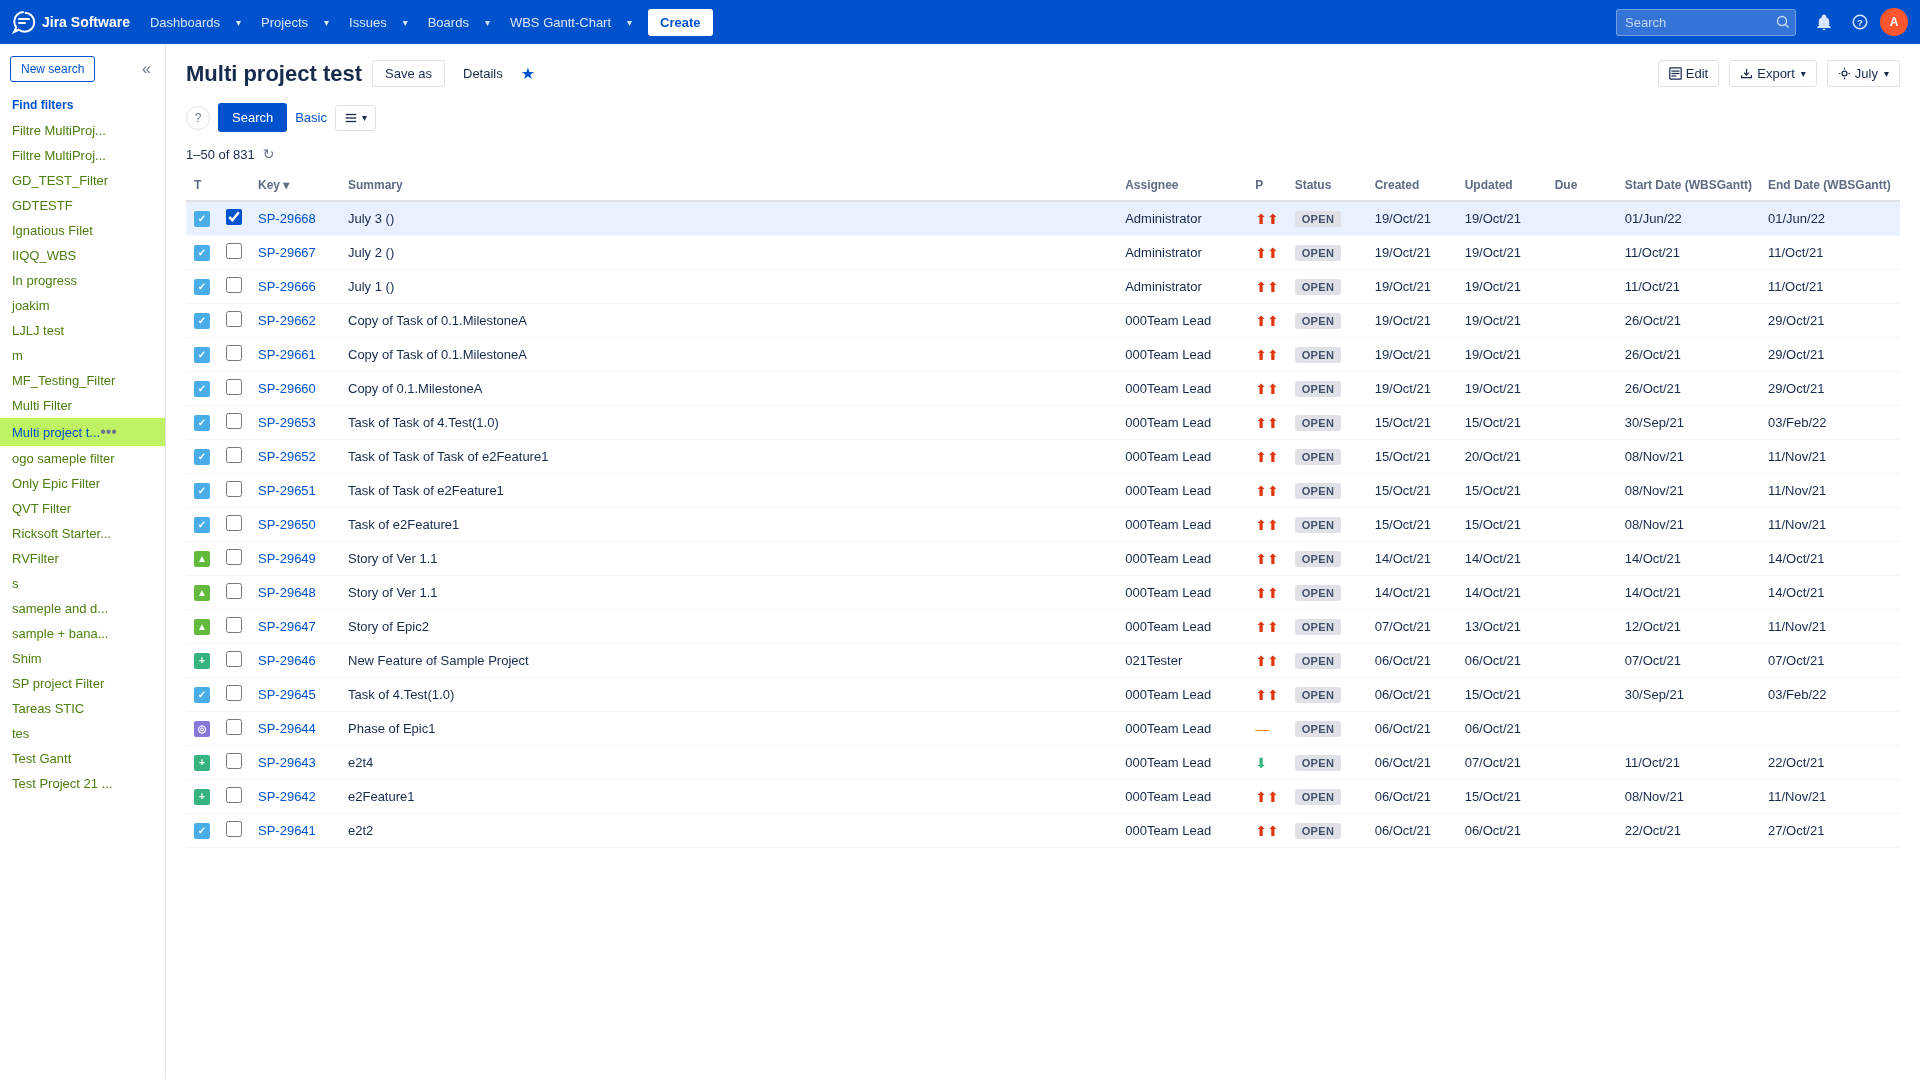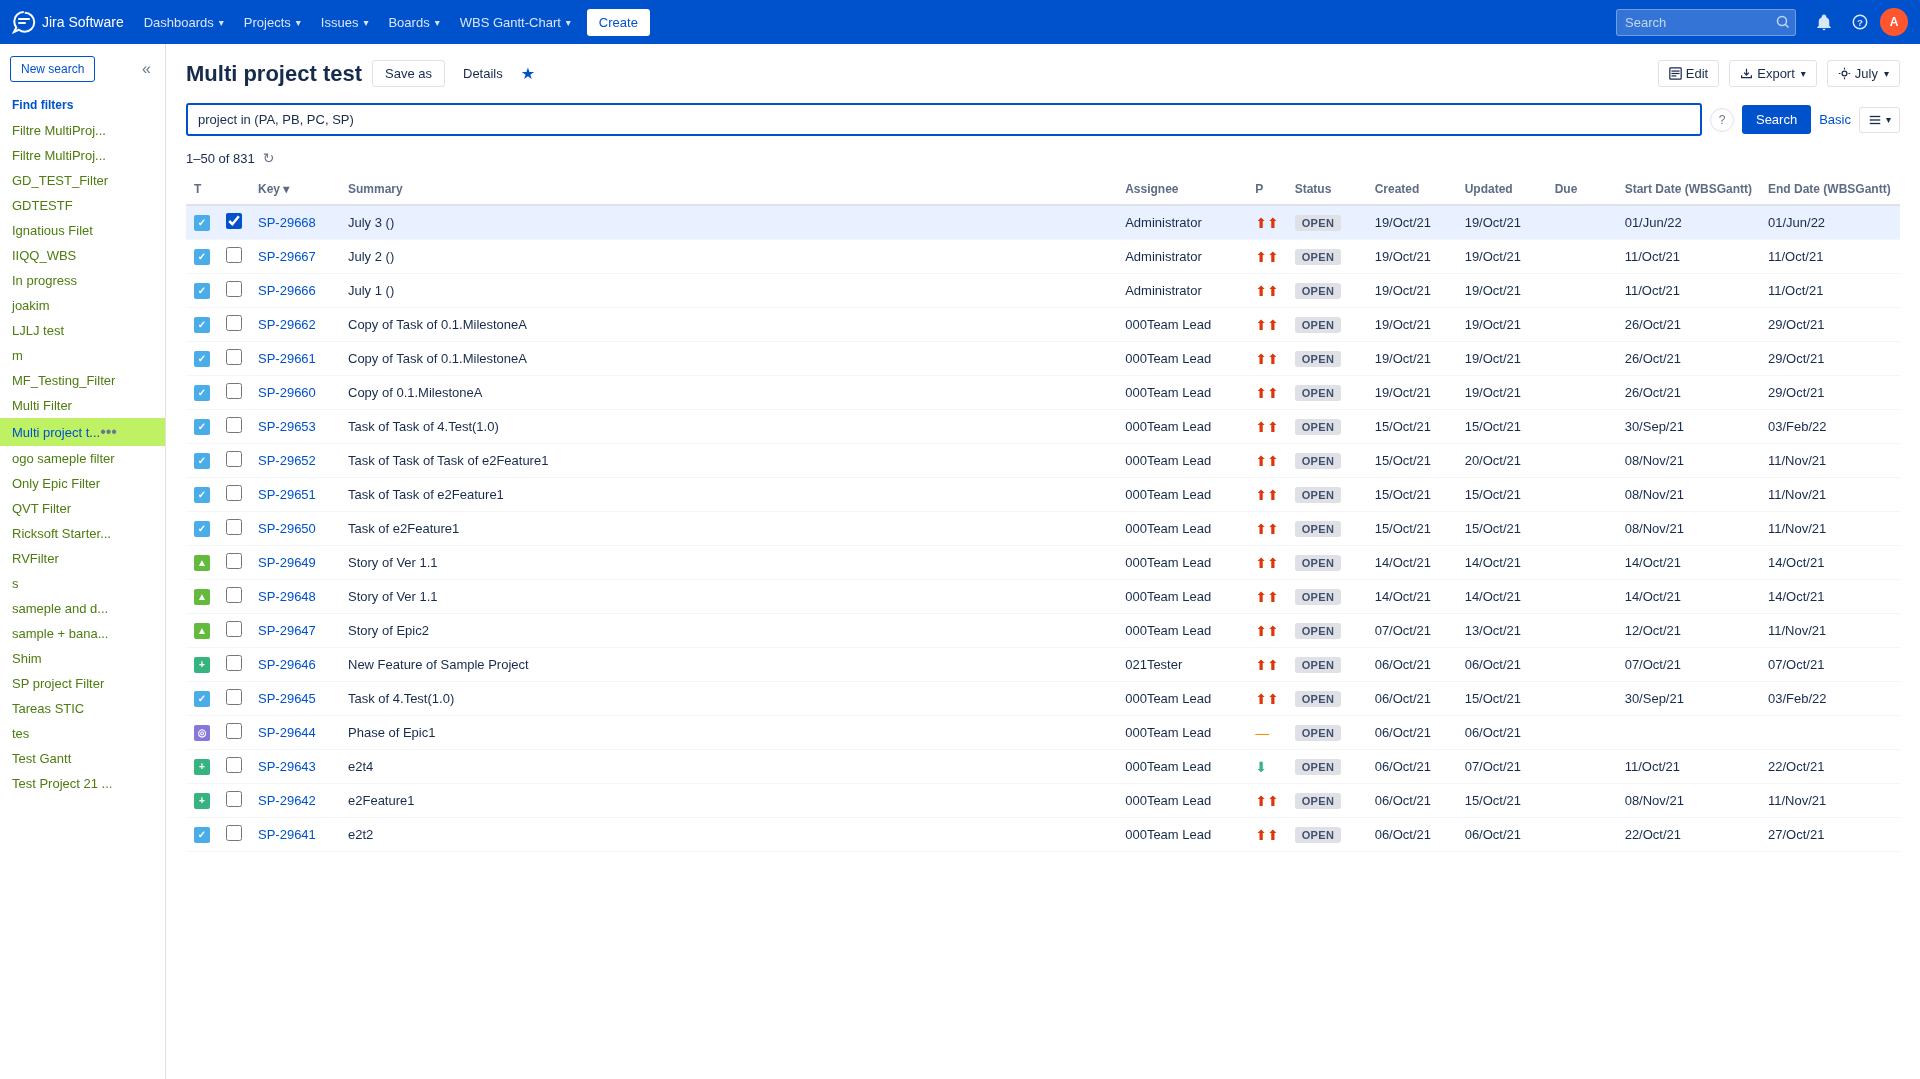--- a/index.html
+++ b/index.html
@@ -10,37 +10,37 @@
       background: #0052cc;
       height: 44px;
       display: flex;
       align-items: center;
       padding: 0 12px;
       gap: 4px;
       position: fixed; top: 0; left: 0; right: 0; z-index: 100;
     }
     .topnav-logo {
       display: flex; align-items: center; gap: 6px;
-      color: white; font-weight: 400; font-size: 14px;
+      color: white; font-weight: 700; font-size: 14px;
       margin-right: 8px;
     }
     .topnav-logo svg { width: 24px; height: 24px; }
     .topnav-link {
       color: rgba(255,255,255,0.85);
       padding: 6px 8px;
       border-radius: 3px;
       cursor: pointer;
       font-size: 13px;
-      display: flex; align-items: center; gap: 3px;
+      display: flex; align-items: center; gap: 14px;
       white-space: nowrap;
     }
     .topnav-create {
       background: white;
       color: #0052cc;
-      font-weight: 400;
+      font-weight: 700;
       padding: 6px 12px;
       border-radius: 3px;
       cursor: pointer;
       font-size: 13px;
       margin-left: 4px;
     }
     .topnav-spacer { flex: 1; }
     .topnav-search {
       background: rgba(255,255,255,0.2);
       border: 1px solid rgba(255,255,255,0.3);
@@ -471,21 +471,20 @@
         <svg width="13" height="13" viewBox="0 0 16 16" fill="none">
           <circle cx="8" cy="8" r="3" stroke="#172b4d" stroke-width="1.5"></circle>
           <path d="M8 1V3M8 13V15M1 8H3M13 8H15" stroke="#172b4d" stroke-width="1.5"></path>
         </svg>
         <span>July</span>
         <span class="chevron-down">▾</span>
       </button>
     </div>
 
     <div class="search-bar-wrap">
-      <input class="jql-input" type="text" value="project in (PA, PB, PC, SP)" style="">
       <div class="jql-help">?</div>
       <button class="btn-search">Search</button>
       <button class="btn-basic">Basic</button>
       <button class="btn-view-toggle">
         <svg width="14" height="14" viewBox="0 0 16 16">
           <line x1="2" y1="4" x2="14" y2="4" stroke="#172b4d" stroke-width="1.5"></line>
           <line x1="2" y1="8" x2="14" y2="8" stroke="#172b4d" stroke-width="1.5"></line>
           <line x1="2" y1="12" x2="14" y2="12" stroke="#172b4d" stroke-width="1.5"></line>
         </svg>
         <span class="chevron-down">▾</span>

